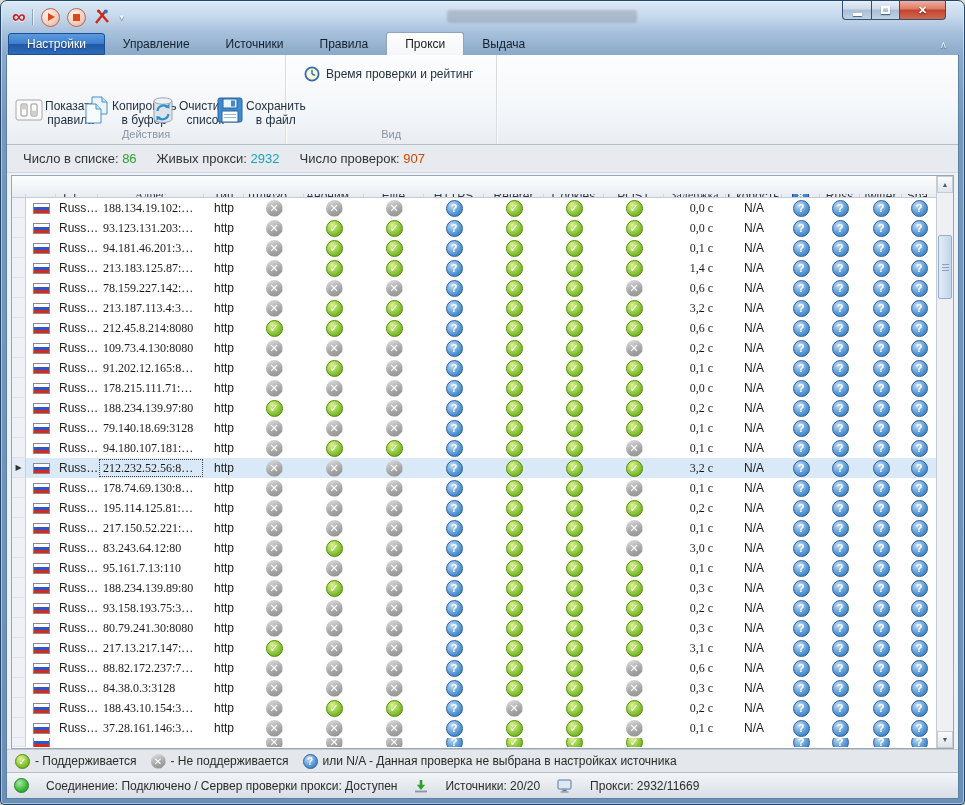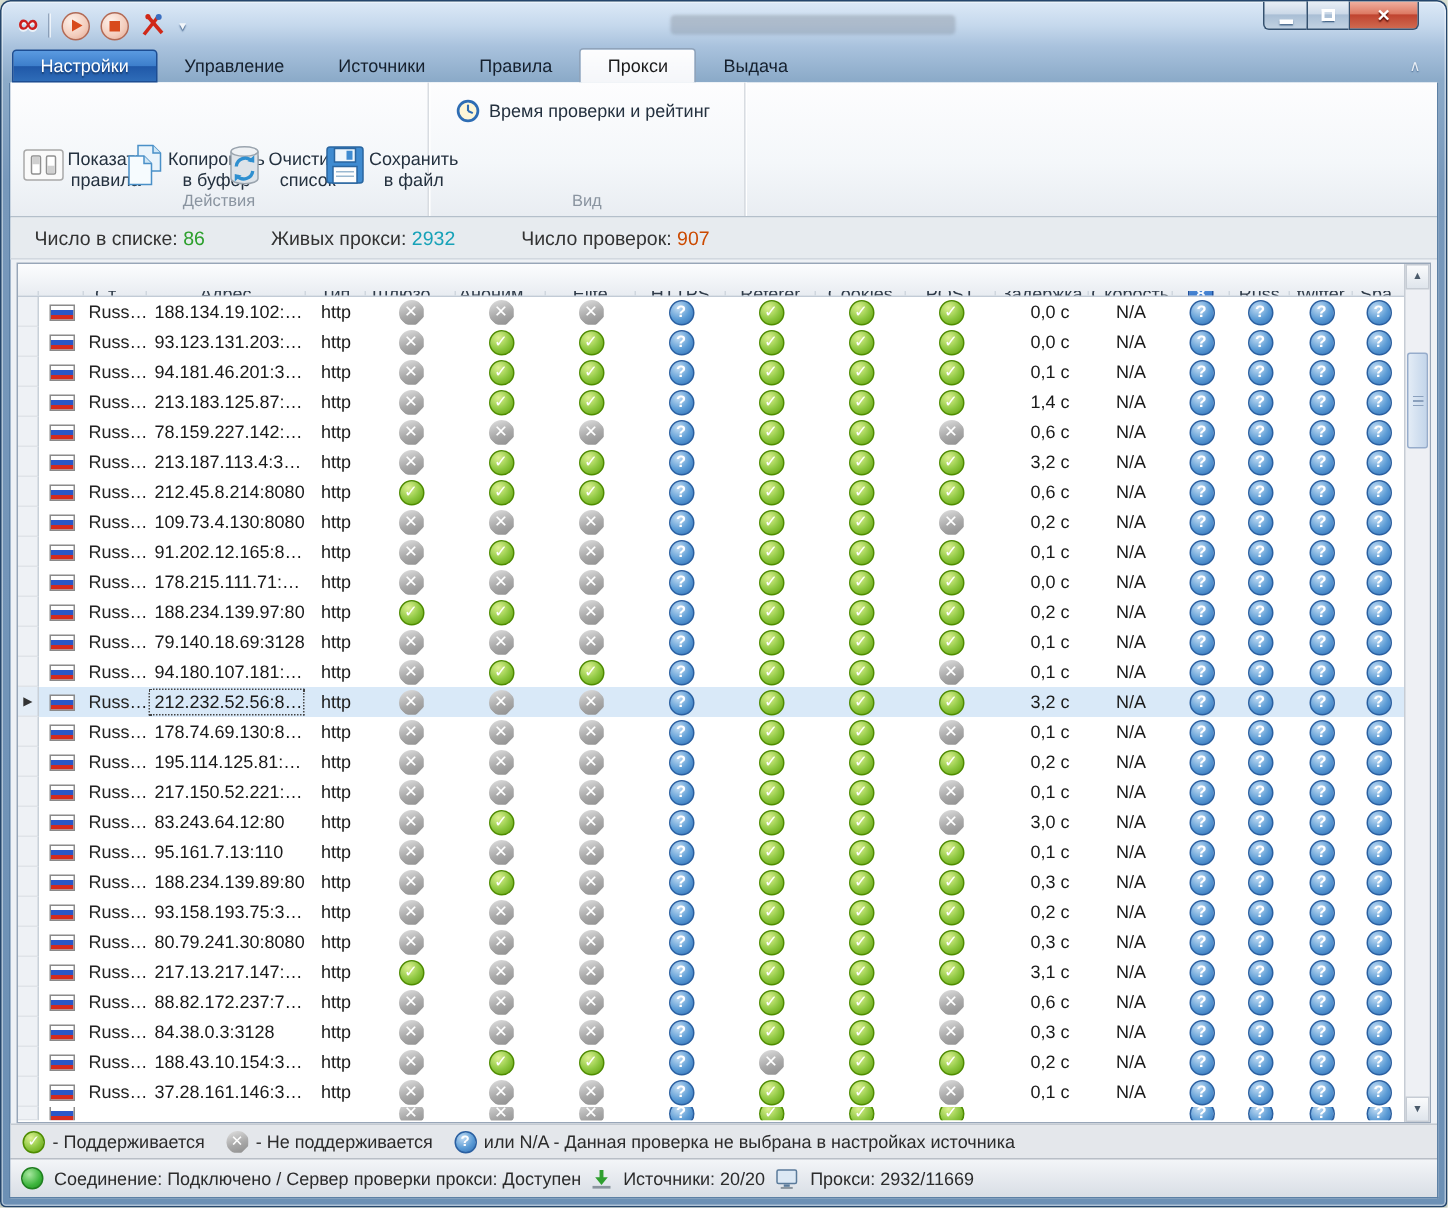--- a/index.html
+++ b/index.html
@@ -51,35 +51,35 @@
   .rbigbtn{width:67px;display:flex;flex-direction:row;align-items:flex-end;padding-top:3px;cursor:pointer;border-radius:3px;}
   .rbigbtn .bicon{height:34px;display:flex;align-items:center;justify-content:center;}
   .rbigbtn .bl{font-size:12px;color:#24313f;line-height:14px;text-align:center;}
   .rcap{height:17px;font-size:11px;color:#8a94a0;text-align:center;line-height:15px;}
   .rgroup.view .vitems{flex:1;display:flex;flex-direction:column;justify-content:flex-start;gap:5px;padding:8px 14px 0 12px;}
   .vitem{display:flex;align-items:center;gap:6px;font-size:12px;color:#24313f;cursor:pointer;
     padding:2px 8px 2px 5px;border:1px solid transparent;border-radius:3px;white-space:nowrap;}
   .vitem.active{background:linear-gradient(180deg,#fdeaa8,#fbd96e);border:1px solid #dfa529;}
   
   .statsbar{height:28px;background:#e7ebef;border-bottom:1px solid #d2d8df;display:flex;align-items:center;
-    gap:44px;padding-left:16px;font-size:13px;color:#333;}
+    gap:20px;padding-left:16px;font-size:13px;color:#333;}
   .svalue{font-weight:normal;}
   
   .tablewrap{flex:1;margin:2px 4px 0 4px;border:1px solid #98a6b8;background:#fff;display:flex;min-height:0;}
   .tgrid{flex:1;display:flex;flex-direction:column;min-width:0;}
   .thead{height:22px;display:flex;background:linear-gradient(180deg,#fcfdfe,#e8ecf1);border-bottom:1px solid #c2cbd6;flex:none;}
   .hc{display:flex;align-items:center;justify-content:center;font-size:12px;color:#2e3a48;
     border-right:1px solid #d0d7df;overflow:hidden;white-space:nowrap;cursor:pointer;flex:none;margin-top:18px;}
   .tbody{flex:1;overflow:hidden;display:flex;flex-direction:column;}
   .trow{height:20px;display:flex;flex:none;background:#fff;cursor:pointer;}
   .trow.sel{background:#d9e9f8;}
   .trow.partial{height:9px;overflow:hidden;}
   .tc{display:flex;align-items:center;justify-content:center;font-size:12px;color:#1a1a1a;overflow:hidden;white-space:nowrap;flex:none;}
-  .c0{width:14px;}  .c1{width:30px;} .c2{width:42px;} .c3{width:106px;} .c4{width:40px;}
-  .c5,.c6,.c7,.c8,.c9,.c10,.c11{width:60px;} .c12{width:62px;} .c13{width:56px;}
+  .c0{width:14px;}  .c1{width:30px;} .c2{width:42px;} .c3{width:106px;font-family:Liberation Serif, serif;} .c4{width:40px;}
+  .c5,.c6,.c7,.c8,.c9,.c10,.c11{width:60px;} .c12{width:62px;font-family:Liberation Serif, serif;} .c13{width:56px;}
   .c14{width:38px;} .c15{width:40px;} .c16{width:42px;} .c17{flex:1 1 auto;border-right:none;}
   .tbody .c0{background:#eef1f5;border-right:1px solid #c8d0d8;border-bottom:1px solid #dfe3e8;}
   .trow.sel .c0{background:#e4edf6;}
   .tbody .c2{justify-content:flex-start;padding-left:3px;color:#222;}
   .tbody .c3{justify-content:flex-start;padding-left:5px;}
   .tbody .c12{justify-content:flex-end;padding-right:13px;}
   .c3.focused{outline:1px dotted #444;outline-offset:-2px;}
   .selarrow{font-size:8px;color:#333;}
   .flag{width:17px;height:11px;border:1px solid #8a8a8a;
     background:linear-gradient(180deg,#fff 0 33%,#2b57c8 33% 66%,#d52b1e 66% 100%);}
@@ -98,21 +98,21 @@
   .strack{flex:1;position:relative;}
   .sthumb{position:absolute;left:1px;right:1px;top:42px;height:64px;border-radius:2px;cursor:pointer;
     background:linear-gradient(90deg,#e3ecf6,#c3d5ea);border:1px solid #96accb;display:flex;align-items:center;justify-content:center;}
   .grip{width:7px;height:7px;background:repeating-linear-gradient(180deg,#8aa0bd 0 1px,transparent 1px 3px);}
   
   .legend{height:23px;background:#e4e7eb;border-top:1px solid #c4cad1;display:flex;align-items:center;
     gap:14px;padding-left:8px;font-size:12px;color:#2b2b2b;flex:none;}
   .litem{display:flex;align-items:center;gap:5px;}
   .legend .ic{width:15px;height:15px;font-size:10px;line-height:15px;}
   .statusbar{height:26px;background:linear-gradient(180deg,#f3f5f8,#d9dee5);border-top:1px solid #b8bec6;
-    display:flex;align-items:center;gap:7px;padding-left:7px;font-size:12px;color:#2b2b2b;flex:none;}
+    display:flex;align-items:center;gap:17px;padding-left:7px;font-size:12px;color:#2b2b2b;flex:none;}
   .sicon{display:flex;align-items:center;}
   .sicon.conn{width:15px;height:15px;border-radius:50%;border:1px solid #1f7f1f;
     background:radial-gradient(circle at 35% 30%,#a8e8a0,#3db53d 60%,#1f8f1f);}
   .stext{white-space:nowrap;}
 </style>
 </head>
 <body>
 
 <div class="window">
 

